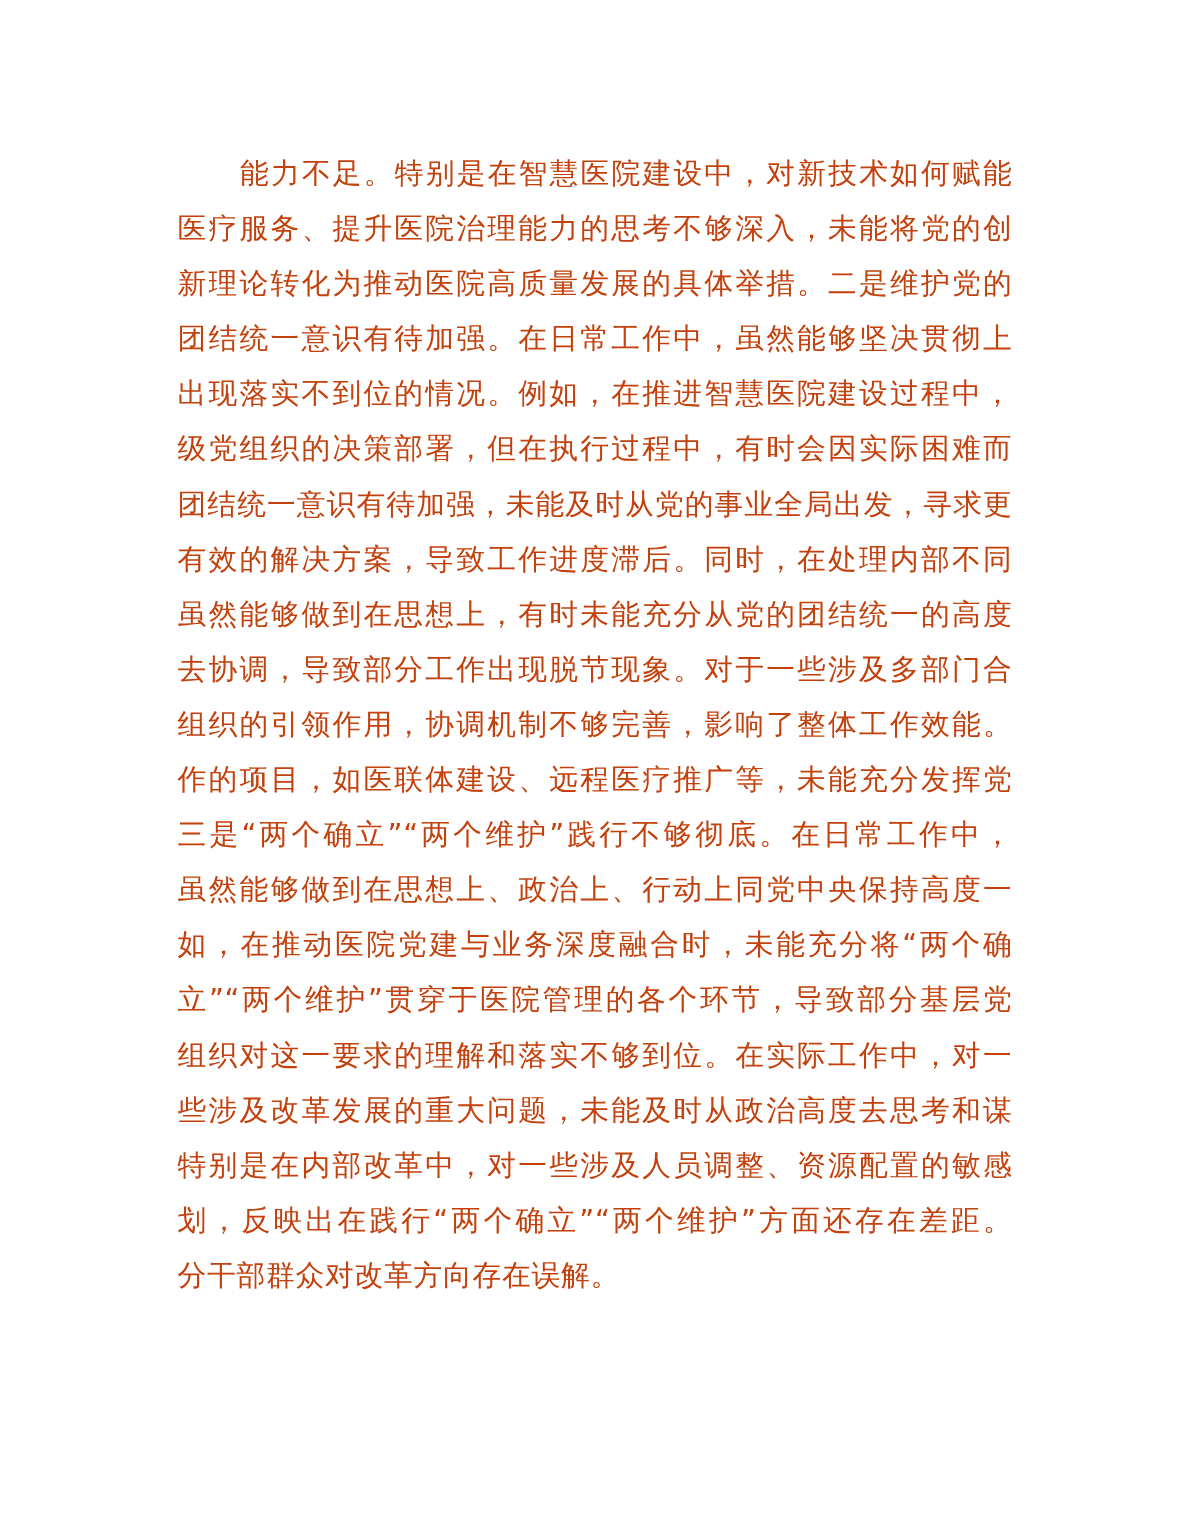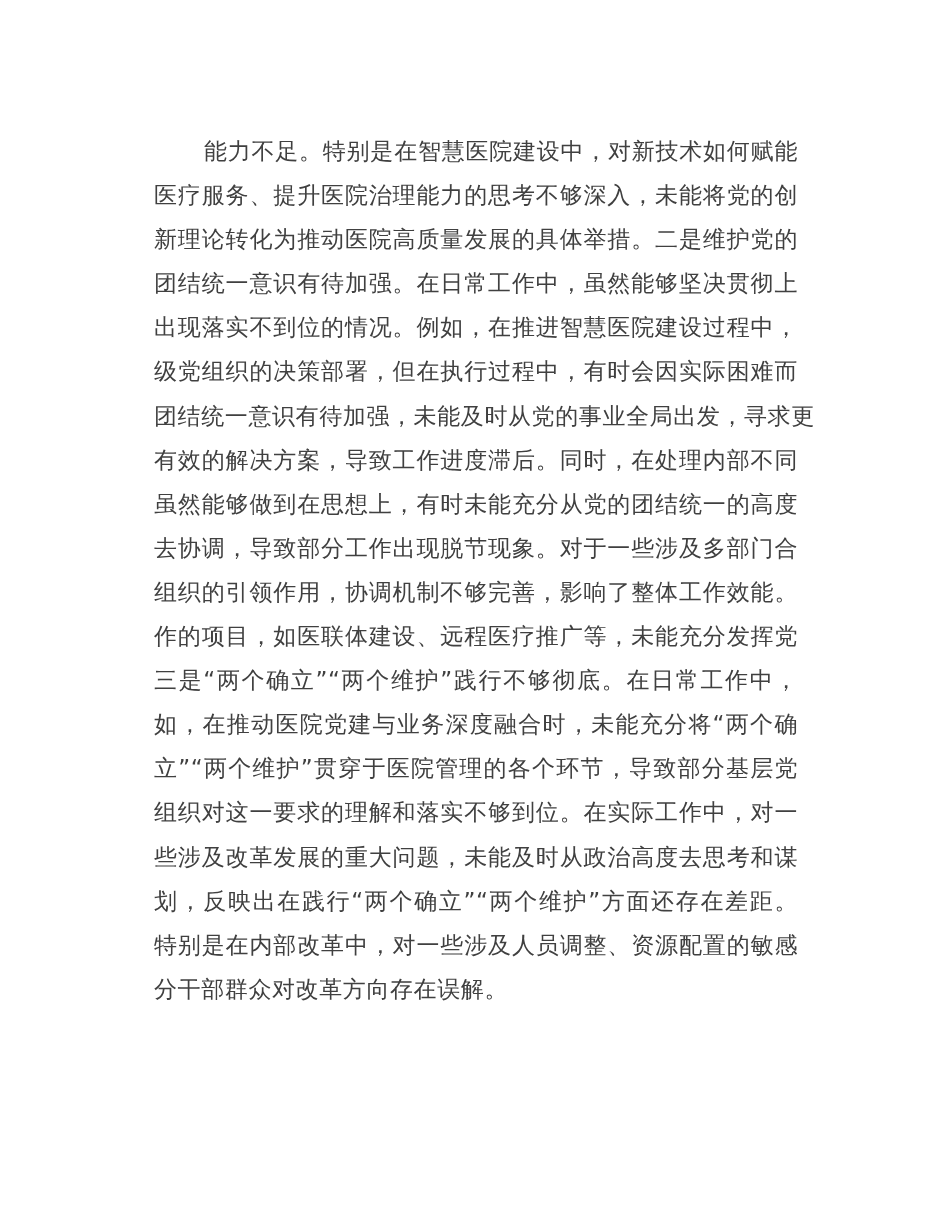--- a/index.html
+++ b/index.html
@@ -13,25 +13,25 @@
       position: relative;
       overflow: hidden;
     }
     .page {
       position: absolute;
       left: 142px;
       top: 117px;
       width: 668px;
     }
     .para {
-      margin: 12px;
+      margin: 0;
       font-family: "DejaVu Sans", "Liberation Sans", sans-serif;
       font-size: 23px;
       line-height: 44.1px;
-      color: #404040;
+      color: #c2410c;
       text-align: justify;
       text-indent: 49px;
       letter-spacing: 0.6px;
       word-break: break-all;
     }
     .line {
       display: block;
       white-space: nowrap;
       text-indent: 0;
       text-align-last: justify;
@@ -55,21 +55,22 @@
     <span class="line">团结统一意识有待加强。在日常工作中，虽然能够坚决贯彻上</span>
     <span class="line">出现落实不到位的情况。例如，在推进智慧医院建设过程中，</span>
     <span class="line">级党组织的决策部署，但在执行过程中，有时会因实际困难而</span>
     <span class="line">团结统一意识有待加强，未能及时从党的事业全局出发，寻求更</span>
     <span class="line">有效的解决方案，导致工作进度滞后。同时，在处理内部不同</span>
     <span class="line">虽然能够做到在思想上，有时未能充分从党的团结统一的高度</span>
     <span class="line">去协调，导致部分工作出现脱节现象。对于一些涉及多部门合</span>
     <span class="line">组织的引领作用，协调机制不够完善，影响了整体工作效能。</span>
     <span class="line">作的项目，如医联体建设、远程医疗推广等，未能充分发挥党</span>
     <span class="line">三是“两个确立”“两个维护”践行不够彻底。在日常工作中，</span>
+    <span class="line">虽然能够做到在思想上、政治上、行动上同党中央保持高度一</span>
     <span class="line">如，在推动医院党建与业务深度融合时，未能充分将“两个确</span>
     <span class="line">立”“两个维护”贯穿于医院管理的各个环节，导致部分基层党</span>
     <span class="line">组织对这一要求的理解和落实不够到位。在实际工作中，对一</span>
     <span class="line">些涉及改革发展的重大问题，未能及时从政治高度去思考和谋</span>
+    <span class="line">特别是在内部改革中，对一些涉及人员调整、资源配置的敏感</span>
     <span class="line">划，反映出在践行“两个确立”“两个维护”方面还存在差距。</span>
-    <span class="line">特别是在内部改革中，对一些涉及人员调整、资源配置的敏感</span>
     <span class="line last">分干部群众对改革方向存在误解。</span>
   </p>
 </div>
 
 </body></html>

